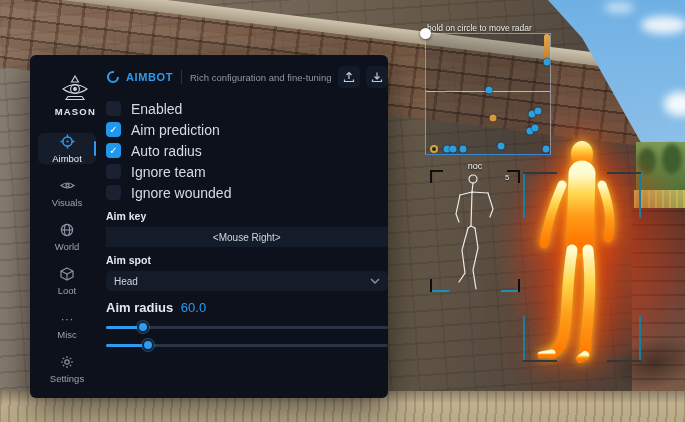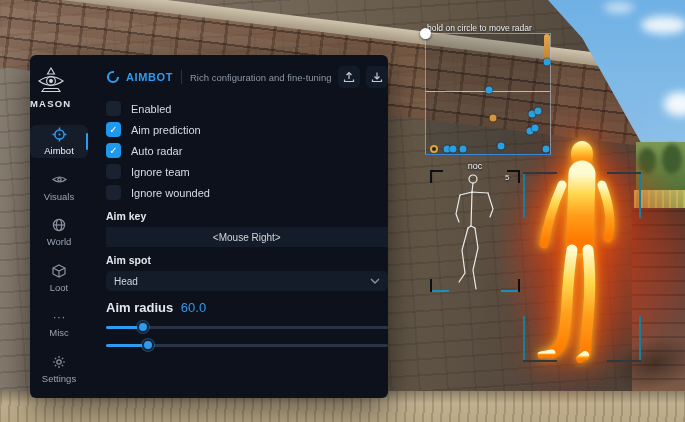--- a/index.html
+++ b/index.html
@@ -90,21 +90,21 @@
   .radar-bar{position:absolute;left:118px;top:0;width:6px;height:27px;border-radius:3px;
     background:linear-gradient(180deg,#e8a84e,#c07e2e);}
   .dot{position:absolute;width:7px;height:7px;border-radius:50%;transform:translate(-50%,-50%);}
   .dot.blue{background:#2aa0e0;box-shadow:0 0 0 1px rgba(10,40,60,.4);}
   .dot.orange{background:#d29a3f;box-shadow:0 0 0 1px rgba(60,40,10,.4);}
   .dot.orange-ring{width:8px;height:8px;background:#2a2414;border:2px solid #d8a43c;}
 
   
   .menu{position:absolute;left:30px;top:55px;width:358px;height:343px;border-radius:6px;
     background:#0c111b;box-shadow:0 10px 34px rgba(0,0,0,.55);display:flex;color:#e8ecf1;}
-  .sidebar{width:66px;flex:0 0 66px;padding-top:8px;display:flex;flex-direction:column;align-items:flex-start;}
+  .sidebar{width:66px;flex:0 0 66px;padding-top:16px;display:flex;flex-direction:column;align-items:flex-end;}
   .brand{display:flex;flex-direction:column;align-items:center;margin:4px 0 16px;}
   .brand-name{font-size:9.5px;font-weight:bold;letter-spacing:1.2px;color:#dfe4ea;margin-top:4px;}
   .nav-item{width:58px;height:44px;margin-bottom:13px;display:flex;flex-direction:column;
     align-items:center;justify-content:center;gap:3px;border-radius:6px;cursor:pointer;position:relative;}
   .nav-item .nlabel{font-size:9.5px;color:#9aa3b2;}
   .nav-item .nicon{color:#8b93a3;font-size:13px;line-height:13px;display:flex;align-items:center;justify-content:center;height:16px;}
   .nav-item.active{background:#151d2b;}
   .nav-item.active .nlabel{color:#eef2f6;}
   .nav-item.active .nicon{color:#2e9bf0;}
   .nav-item.active::after{content:"";position:absolute;right:0;top:8px;bottom:8px;width:2.5px;
@@ -115,21 +115,21 @@
   .hdr-title{color:#2e9bf0;font-weight:bold;font-size:11px;letter-spacing:.6px;margin:0 8px 0 6px;}
   .hdr-div{width:1px;height:14px;background:#2a3342;margin-right:8px;}
   .hdr-sub{color:#8e97a6;font-size:9.5px;flex:1;white-space:nowrap;overflow:hidden;}
   .icon-btn{width:22px;height:22px;border-radius:5px;background:#141b28;margin-left:6px;
     display:flex;align-items:center;justify-content:center;cursor:pointer;}
   .check-row{display:flex;align-items:center;height:21px;cursor:pointer;}
   .checkbox{width:15px;height:15px;border-radius:4px;background:#1a2130;flex:0 0 15px;
     display:flex;align-items:center;justify-content:center;font-size:10px;color:#fff;}
   .checkbox.on{background:#1f97ed;}
   .checkbox.on::after{content:"✓";}
-  .check-label{font-size:11px;color:#d6dbe3;margin-left:10px;}
+  .check-label{font-size:14px;color:#d6dbe3;margin-left:10px;}
   .field-label{font-size:10.5px;font-weight:bold;color:#e3e8ee;margin-top:7px;}
   .key-button{height:20px;margin-top:5px;border-radius:0;background:#151c29;
     display:flex;align-items:center;justify-content:center;font-size:10px;color:#cfd5de;cursor:pointer;}
   .select{height:20px;margin-top:5px;border-radius:5px;background:#151c29;display:flex;
     align-items:center;padding:8px 8px;font-size:10px;color:#cfd5de;cursor:pointer;}
   .select .sval{flex:1;}
   .slider-label{font-size:13px;margin-top:9px;}
   .slider-label .lname{font-weight:bold;color:#e3e8ee;}
   .slider-label .lval{color:#2e9bf0;margin-left:4px;}
   .slider{position:relative;height:12px;margin-top:6px;cursor:pointer;}
@@ -353,21 +353,21 @@
       <div class="check-row">
         <span class="checkbox"></span>
         <span class="check-label">Enabled</span>
       </div>
       <div class="check-row">
         <span class="checkbox on"></span>
         <span class="check-label">Aim prediction</span>
       </div>
       <div class="check-row">
         <span class="checkbox on"></span>
-        <span class="check-label">Auto radar</span>
+        <span class="check-label">Auto radius</span>
       </div>
       <div class="check-row">
         <span class="checkbox"></span>
         <span class="check-label">Ignore team</span>
       </div>
       <div class="check-row">
         <span class="checkbox"></span>
         <span class="check-label">Ignore wounded</span>
       </div>
 

